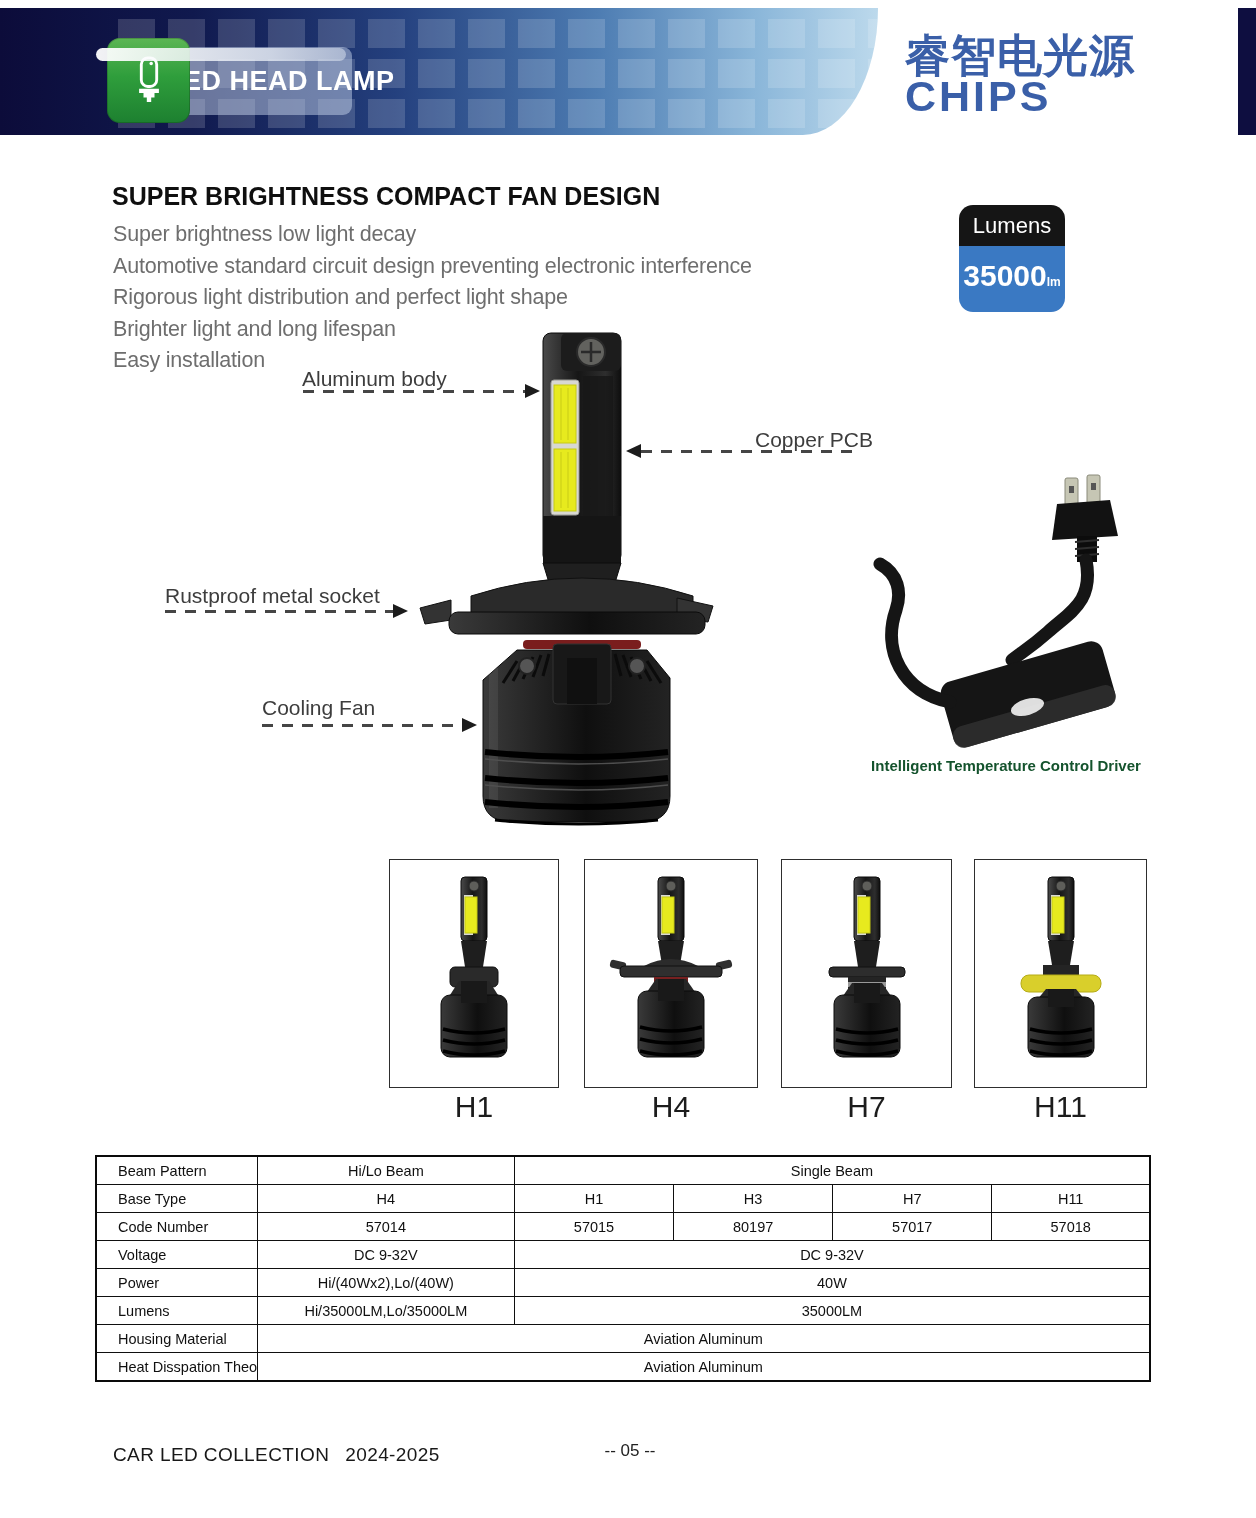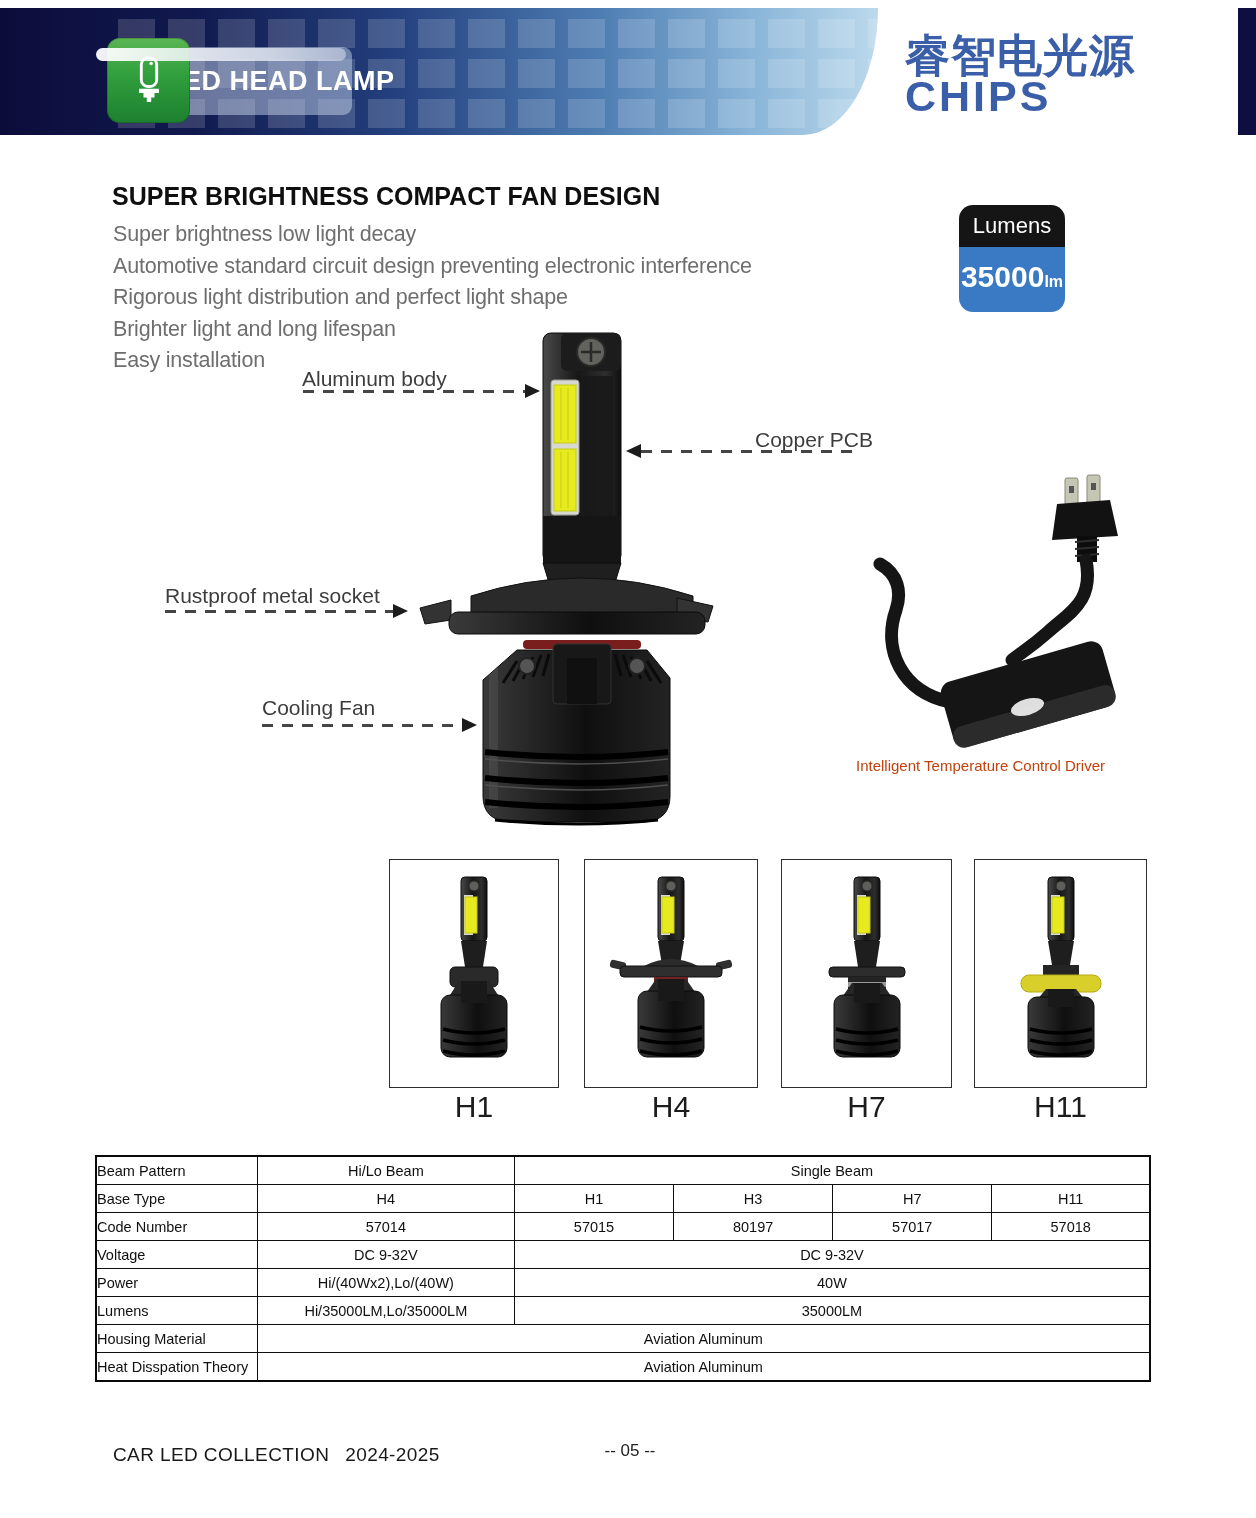--- a/index.html
+++ b/index.html
@@ -28,43 +28,43 @@
   .logo-en{font-size:43px;font-weight:bold;letter-spacing:3px;line-height:0.85;margin-top:-1px;}
 
   
   .title{position:absolute;left:112px;top:182px;font-size:25px;font-weight:bold;color:#0f0f0f;}
   .features{position:absolute;left:113px;top:219px;font-size:21.5px;color:#6e6e6e;line-height:31.5px;letter-spacing:-0.2px;}
   .badge{position:absolute;left:959px;top:205px;width:106px;height:107px;border-radius:14px;overflow:hidden;
          display:flex;flex-direction:column;}
   .badge-top{height:45px;background:#151515;color:#fff;font-size:22px;display:flex;align-items:center;justify-content:center;}
   .badge-bottom{flex:1;background:#3a79c3;color:#fff;text-align:center;line-height:60px;white-space:nowrap;}
   .badge-num{font-size:30px;font-weight:bold;}
-  .badge-unit{font-size:16px;font-weight:bold;}
+  .badge-unit{font-size:12px;font-weight:bold;}
 
   
   .dlabel{position:absolute;font-size:21px;color:#3d3d3d;white-space:nowrap;}
   .dline{position:absolute;height:3px;
          background:repeating-linear-gradient(90deg,#454545 0 11px,transparent 11px 20px);}
   .arr{position:absolute;width:0;height:0;}
   .arr-r{border-left:15px solid #1c1c1c;border-top:7px solid transparent;border-bottom:7px solid transparent;}
   .arr-l{border-right:15px solid #1c1c1c;border-top:7px solid transparent;border-bottom:7px solid transparent;}
   .main-img{position:absolute;left:415px;top:328px;}
   .driver-img{position:absolute;left:872px;top:470px;}
-  .dcaption{position:absolute;left:856px;top:757px;width:300px;font-size:15px;color:#c2410c;}
+  .dcaption{position:absolute;left:856px;top:757px;width:300px;text-align:center;font-size:15px;color:#14532d;font-weight:bold;}
 
   
   .pbox{position:absolute;border:1.5px solid #2e2e2e;background:#fff;box-sizing:border-box;
         display:flex;align-items:center;justify-content:center;}
   .plabel{position:absolute;top:1090px;font-size:30px;color:#1c1c1c;text-align:center;}
 
   
   .spec{position:absolute;left:95px;top:1155px;width:1056px;border-collapse:collapse;table-layout:fixed;
         font-size:14.5px;color:#101010;border:2px solid #0a0a0a;}
   .spec td{border:1.5px solid #0f0f0f;height:27px;text-align:center;padding:0 4px;overflow:hidden;white-space:nowrap;}
-  .spec td.lbl{text-align:left;padding-left:0;}
+  .spec td.lbl{text-align:left;padding-left:21px;}
 
   
   .footer-left{position:absolute;left:113px;top:1444px;font-size:19px;color:#181818;letter-spacing:0.4px;}
   .footer-left .yrs{margin-left:16px;}
   .page-num{position:absolute;left:560px;top:1441px;width:140px;text-align:center;font-size:17px;color:#222;}
 </style>
 </head>
 <body>
 
 <div class="page">

